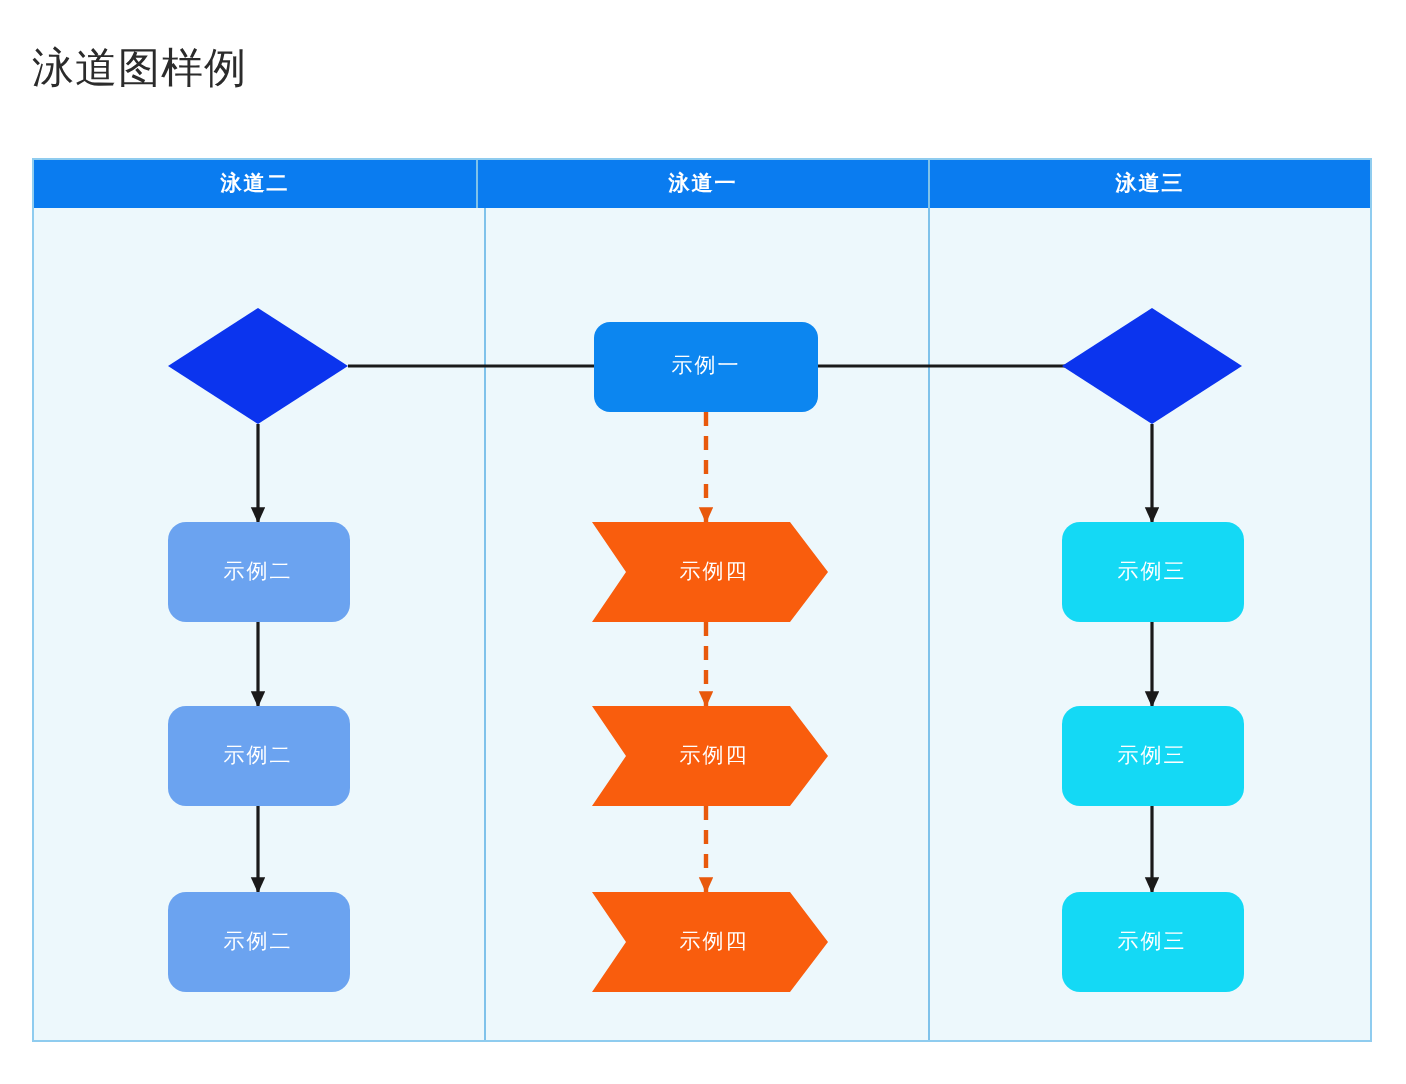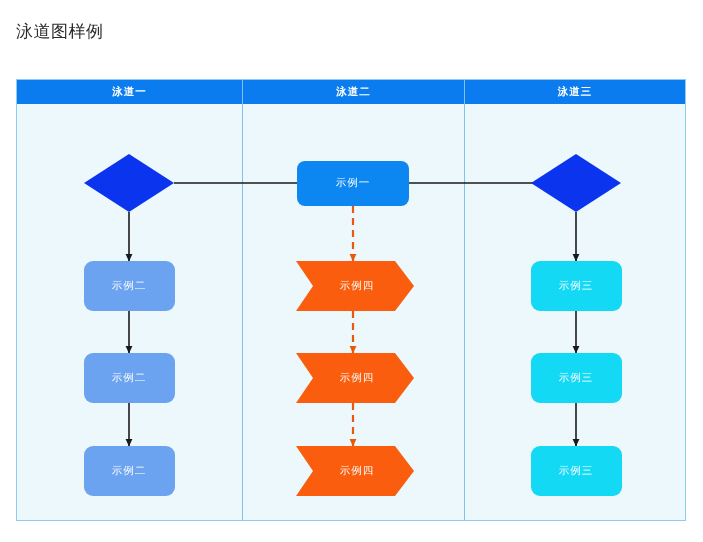--- a/index.html
+++ b/index.html
@@ -13,21 +13,21 @@
     position: relative;
     overflow: hidden;
     font-family: "Liberation Sans", sans-serif;
   }
 
   #page-title {
     position: absolute;
     left: 16px;
     top: 20px;
     font-family: "Liberation Serif", "DejaVu Serif", serif;
-    font-size: 17px;
+    font-size: 21px;
     color: #2b2b2b;
     letter-spacing: 0.5px;
     white-space: nowrap;
   }
 
   #swimlane-container {
     position: absolute;
     left: 16px;
     top: 79px;
     width: 670px;
@@ -101,22 +101,22 @@
   }
 </style>
 </head>
 <body>
 
 <div id="page-title">泳道图样例</div>
 
 <div id="swimlane-container">
 
   <div class="lane-header-row">
+    <div class="lane-header lane-2">泳道二</div>
     <div class="lane-header lane-1">泳道一</div>
-    <div class="lane-header lane-2">泳道二</div>
     <div class="lane-header lane-3">泳道三</div>
   </div>
 
   <div class="lane-body-row">
     <div class="lane-body lane-1"></div>
     <div class="lane-body lane-2"></div>
     <div class="lane-body lane-3"></div>
   </div>
 
   <svg id="diagram-layer" width="670" height="442" viewBox="0 0 670 442">

